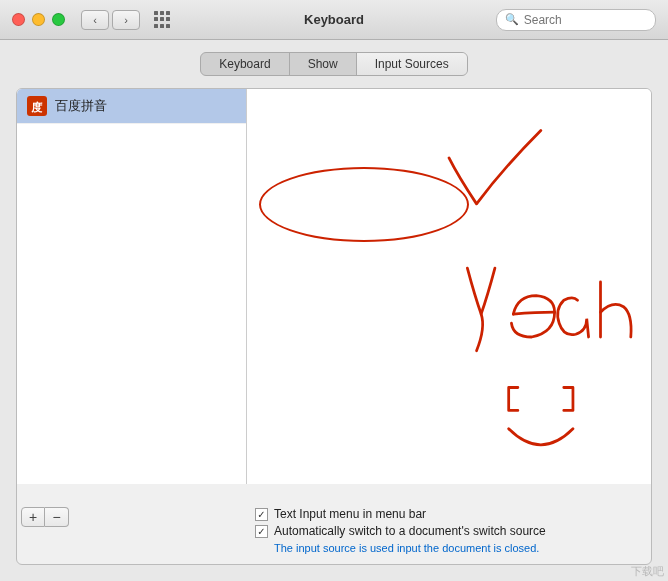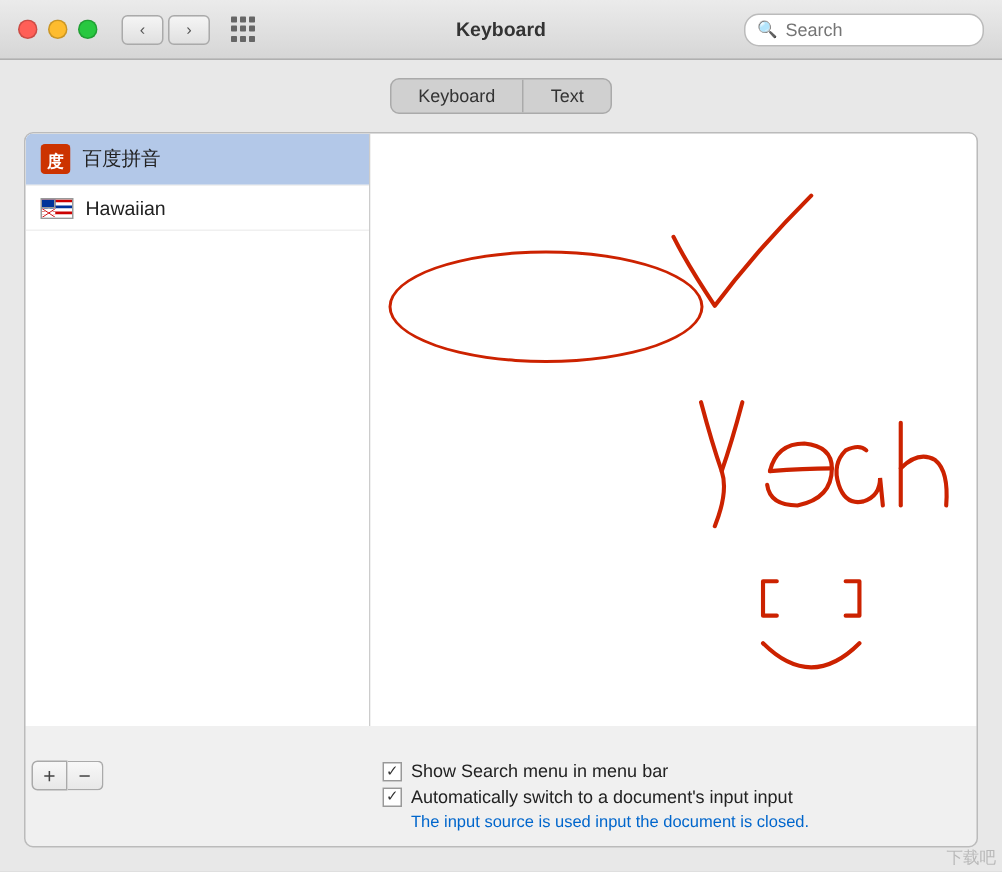--- a/index.html
+++ b/index.html
@@ -342,63 +342,40 @@
     <span class="search-icon-svg">🔍</span>
     <input class="search-input-field" type="text" placeholder="Search" style="">
   </div>
 </div>
 
 <div class="main-content">
 
   <div class="tabs-bar">
     <div class="tabs-container">
       <button class="tab">Keyboard</button>
-      <button class="tab">Text</button>
+      <button class="tab">Show</button>
+      <button class="tab active">Input Sources</button>
     </div>
   </div>
 
   <div class="panel">
     <div class="panel-inner">
 
       <div class="sidebar-list">
 
         <div class="list-item selected">
           <div class="list-item-icon">
             <svg width="20" height="20" viewBox="0 0 20 20">
               <rect width="20" height="20" rx="3" fill="#cc3300"></rect>
               <text x="10" y="15" text-anchor="middle" fill="white" font-size="11" font-weight="bold" font-family="serif">度</text>
             </svg>
           </div>
           <span>百度拼音</span>
         </div>
 
-        <div class="list-item">
-
-          <div style="width:22px;height:14px;border:0.5px solid #999;overflow:hidden;flex-shrink:0;position:relative;">
-            <div style="height:2px;background:#cc0000;"></div>
-            <div style="height:2px;background:white;"></div>
-            <div style="height:2px;background:#003399;"></div>
-            <div style="height:2px;background:white;"></div>
-            <div style="height:2px;background:#cc0000;"></div>
-            <div style="height:2px;background:white;"></div>
-            <div style="height:2px;background:#003399;"></div>
-
-            <div style="position:absolute;top:0;left:0;width:9px;height:6px;background:#003399;border-right:0.5px solid #999;border-bottom:0.5px solid #999;">
-              <svg width="9" height="6" viewBox="0 0 9 6">
-                <line x1="0" y1="0" x2="9" y2="6" stroke="white" stroke-width="1.2"></line>
-                <line x1="9" y1="0" x2="0" y2="6" stroke="white" stroke-width="1.2"></line>
-                <line x1="4.5" y1="0" x2="4.5" y2="6" stroke="white" stroke-width="1.5"></line>
-                <line x1="0" y1="3" x2="9" y2="3" stroke="white" stroke-width="1.5"></line>
-                <line x1="0" y1="0" x2="9" y2="6" stroke="#cc0000" stroke-width="0.6"></line>
-                <line x1="9" y1="0" x2="0" y2="6" stroke="#cc0000" stroke-width="0.6"></line>
-              </svg>
-            </div>
-          </div>
-          <span>Hawaiian</span>
-        </div>
       </div>
 
       <div class="content-area">
         <svg class="handwriting-area" viewBox="0 0 440 400" xmlns="http://www.w3.org/2000/svg">
 
           <path d="M 220 60 Q 230 80 250 110 Q 280 70 320 30" stroke="#cc2200" stroke-width="3" fill="none" stroke-linecap="round" stroke-linejoin="round"></path>
 
           <path d="M 240 180 Q 248 210 255 230 Q 260 245 250 270" stroke="#cc2200" stroke-width="3" fill="none" stroke-linecap="round"></path>
           <path d="M 270 180 Q 262 210 255 230" stroke="#cc2200" stroke-width="3" fill="none" stroke-linecap="round"></path>
 
@@ -424,25 +401,25 @@
 
     <div class="bottom-bar">
       <div class="bottom-controls">
         <div class="bottom-left">
           <div class="icon-btn left">+</div>
           <div class="icon-btn right">−</div>
         </div>
         <div class="bottom-right">
           <div class="checkbox-row">
             <div class="checkbox">✓</div>
-            <span>Show Search menu in menu bar</span>
+            <span>Text Input menu in menu bar</span>
           </div>
           <div class="checkbox-row">
             <div class="checkbox">✓</div>
-            <span>Automatically switch to a document's input input</span>
+            <span>Automatically switch to a document's switch source</span>
           </div>
           <div class="note-text">The input source is used input the document is closed.</div>
         </div>
       </div>
     </div>
   </div>
 
   <div class="watermark">下载吧</div>
 </div>
 

